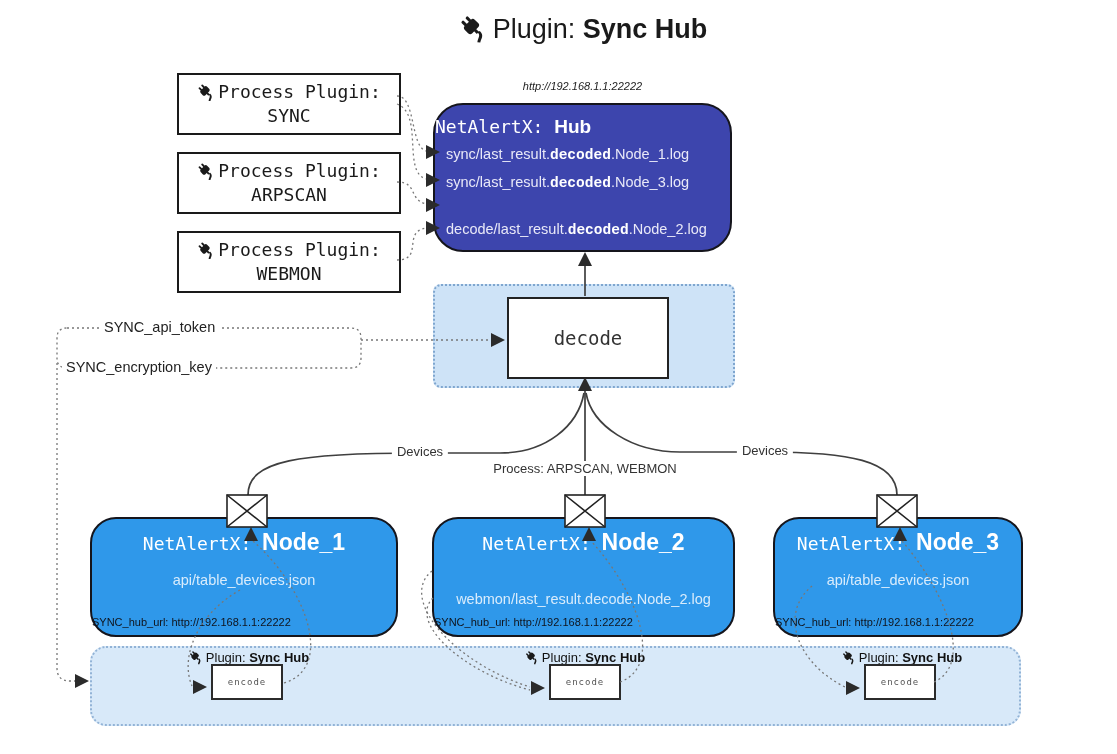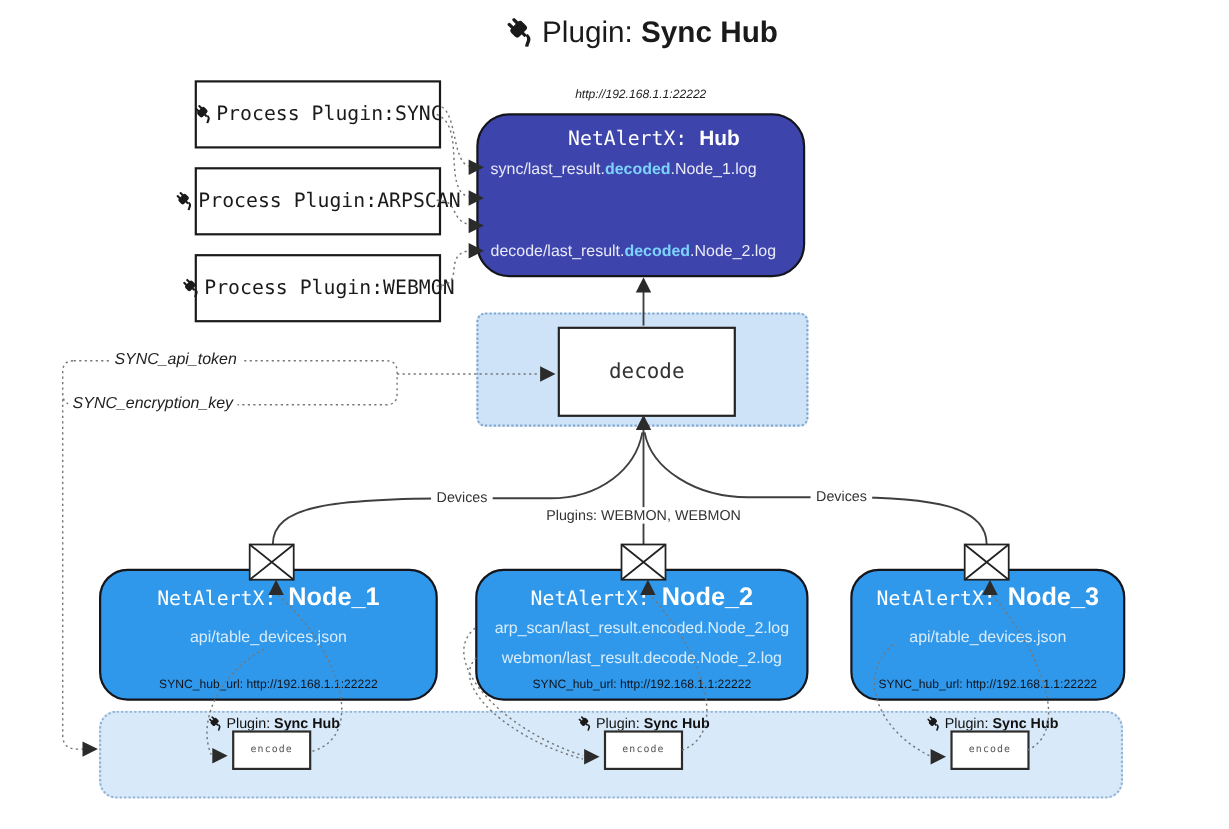--- a/index.html
+++ b/index.html
@@ -15,63 +15,63 @@
 
   
   .title{left:383px;top:14px;width:400px;text-align:center;font-size:27px;white-space:nowrap;}
   .title b{font-weight:700;}
   .plug{width:30px;height:30px;vertical-align:-6px;margin-right:4px;}
   .plug.sm{width:19px;height:19px;vertical-align:-4px;margin-right:2px;}
   .plug.xs{width:15px;height:15px;vertical-align:-3px;margin-right:2px;}
 
   
   .pbox{left:177px;width:220px;height:58px;background:#fff;border:2px solid #1a1a1a;
-        display:flex;flex-direction:row;align-items:center;justify-content:center;
+        display:flex;flex-direction:column;align-items:center;justify-content:center;
         font-size:18px;line-height:1.35;}
   .pbox .l1{white-space:nowrap;}
 
   
   .hub{left:433px;top:103px;width:299px;height:149px;border-radius:30px;
        background:var(--hub_bg,#3d45ad);border:2px solid #15151c;box-sizing:border-box;}
-  .hub-title{position:absolute;top:11px;width:100%;text-align:center;color:#fff;
-             font-size:18px;white-space:nowrap;padding-left:12px;}
+  .hub-title{position:absolute;top:11px;width:100%;color:#fff;
+             font-size:18px;white-space:nowrap;}
   .hub-title b{font-family:"Liberation Sans",sans-serif;font-size:19px;}
   .hub-item{position:absolute;left:11px;font-size:14.5px;color:var(--hub_text,#e9e9f8);white-space:nowrap;}
-  .hub-item b{color:#7dd3fc;}
+  .hub-item b{color:#ffffff;font-family:Liberation Mono, monospace;}
   .hub-url{left:433px;top:80px;width:299px;text-align:center;font-size:11px;color:#222;font-style:italic;}
 
   
   .panel{left:433px;top:284px;width:302px;height:104px;border-radius:8px;box-sizing:border-box;
          background:var(--panel_bg,#cee3f7);border:2px dotted #7fa6cf;}
   .decode{position:absolute;left:72px;top:11px;width:162px;height:82px;background:#fff;
           border:2px solid #222;box-sizing:border-box;display:flex;align-items:center;justify-content:center;
           font-size:19px;color:#333;}
 
   
   .node{top:517px;height:120px;border-radius:26px;background:var(--node_bg,#2f98ea);
         border:2px solid #15151c;box-sizing:border-box;color:#fff;}
   .node-title{position:absolute;top:10px;width:100%;text-align:center;font-size:18px;white-space:nowrap;}
   .node-title b{font-family:"Liberation Sans",sans-serif;font-size:23px;}
   .node-item{position:absolute;width:100%;text-align:center;font-size:14.5px;
              color:var(--node_text,#d9ecfc);white-space:nowrap;}
-  .node-url{position:absolute;bottom:7px;width:100%;text-align:center;font-size:11px;color:#10141c;}
+  .node-url{position:absolute;bottom:7px;width:100%;text-align:left;font-size:11px;color:#10141c;}
 
   
   .band{left:90px;top:646px;width:931px;height:80px;border-radius:16px;box-sizing:border-box;
         background:var(--band_bg,#d8e9f9);border:2px dotted #92b3d6;}
   .band-label{position:absolute;top:2px;transform:translateX(-50%);font-size:13px;white-space:nowrap;color:#111;}
   .band-label b{font-weight:700;}
   .encode{position:absolute;top:16px;width:72px;height:36px;background:#fff;border:2px solid #2b2b2b;
           box-sizing:border-box;display:flex;align-items:center;justify-content:center;
           font-size:9px;letter-spacing:1px;color:#555;}
 
   
   .wlab{position:absolute;background:#fff;padding:0 5px;font-size:13px;color:#333;white-space:nowrap;
         transform:translateX(-50%);}
-  .clab{position:absolute;background:#fff;padding:0 4px;font-size:14.5px;color:#222;white-space:nowrap;font-style:italic;}
+  .clab{position:absolute;background:#fff;padding:0 4px;font-size:14.5px;color:#222;white-space:nowrap;}
 </style>
 </head>
 <body>
 
 <svg width="0" height="0" style="position:absolute" aria-hidden="true">
   <symbol id="plug" viewBox="0 0 24 24">
     <g transform="rotate(-45 12 12)" fill="#1a1a1a">
       <rect x="8.4" y="0.8" width="2.4" height="5.2" rx="1"></rect>
       <rect x="13.2" y="0.8" width="2.4" height="5.2" rx="1"></rect>
       <rect x="6.3" y="5" width="11.4" height="8.4" rx="2.4"></rect>
@@ -105,35 +105,35 @@
     <span class="l1"><svg class="plug sm">
           <use href="#plug"></use>
         </svg><span>Process Plugin:</span></span>
     <span>WEBMON</span>
   </div>
 
   <div class="abs hub-url">http://192.168.1.1:22222</div>
   <div class="abs hub">
     <div class="hub-title mono"><span>NetAlertX: </span><b>Hub</b></div>
     <div class="hub-item" style="top:41px"><span>sync/last_result.</span><b>decoded</b><span>.Node_1.log</span></div>
+    <div class="hub-item" style="top:69px"><span>sync/last_result.</span><b>decoded</b><span>.Node_3.log</span></div>
     <div class="hub-item" style="top:116px"><span>decode/last_result.</span><b>decoded</b><span>.Node_2.log</span></div>
   </div>
 
   <div class="abs panel">
     <div class="decode mono">decode</div>
   </div>
 
   <div class="abs node" style="left:90px;width:308px">
     <div class="node-title mono"><span>NetAlertX: </span><b>Node_1</b></div>
     <div class="node-item" style="top:53px">api/table_devices.json</div>
     <div class="node-url">SYNC_hub_url: http://192.168.1.1:22222</div>
   </div>
   <div class="abs node" style="left:432px;width:303px">
     <div class="node-title mono"><span>NetAlertX: </span><b>Node_2</b></div>
-    <div class="node-item" style="top:44px">arp_scan/last_result.encoded.Node_2.log</div>
     <div class="node-item" style="top:72px">webmon/last_result.decode.Node_2.log</div>
     <div class="node-url">SYNC_hub_url: http://192.168.1.1:22222</div>
   </div>
   <div class="abs node" style="left:773px;width:250px">
     <div class="node-title mono"><span>NetAlertX: </span><b>Node_3</b></div>
     <div class="node-item" style="top:53px">api/table_devices.json</div>
     <div class="node-url">SYNC_hub_url: http://192.168.1.1:22222</div>
   </div>
 
   <div class="abs band">
@@ -202,17 +202,17 @@
     </g>
     <g transform="translate(897,511)">
       <rect x="-20" y="-16" width="40" height="32"></rect>
         <path d="M-20,-16 L20,16 M20,-16 L-20,16"></path>
     </g>
   </g>
 </svg>
 
 <div id="labels">
   <div class="wlab" style="left:420px;top:444px">Devices</div>
-  <div class="wlab" style="left:585px;top:461px">Plugins: WEBMON, WEBMON</div>
+  <div class="wlab" style="left:585px;top:461px">Process: ARPSCAN, WEBMON</div>
   <div class="wlab" style="left:765px;top:443px">Devices</div>
   <div class="clab" style="left:100px;top:319px">SYNC_api_token</div>
   <div class="clab" style="left:62px;top:359px">SYNC_encryption_key</div>
 </div>
 
 </body></html>

